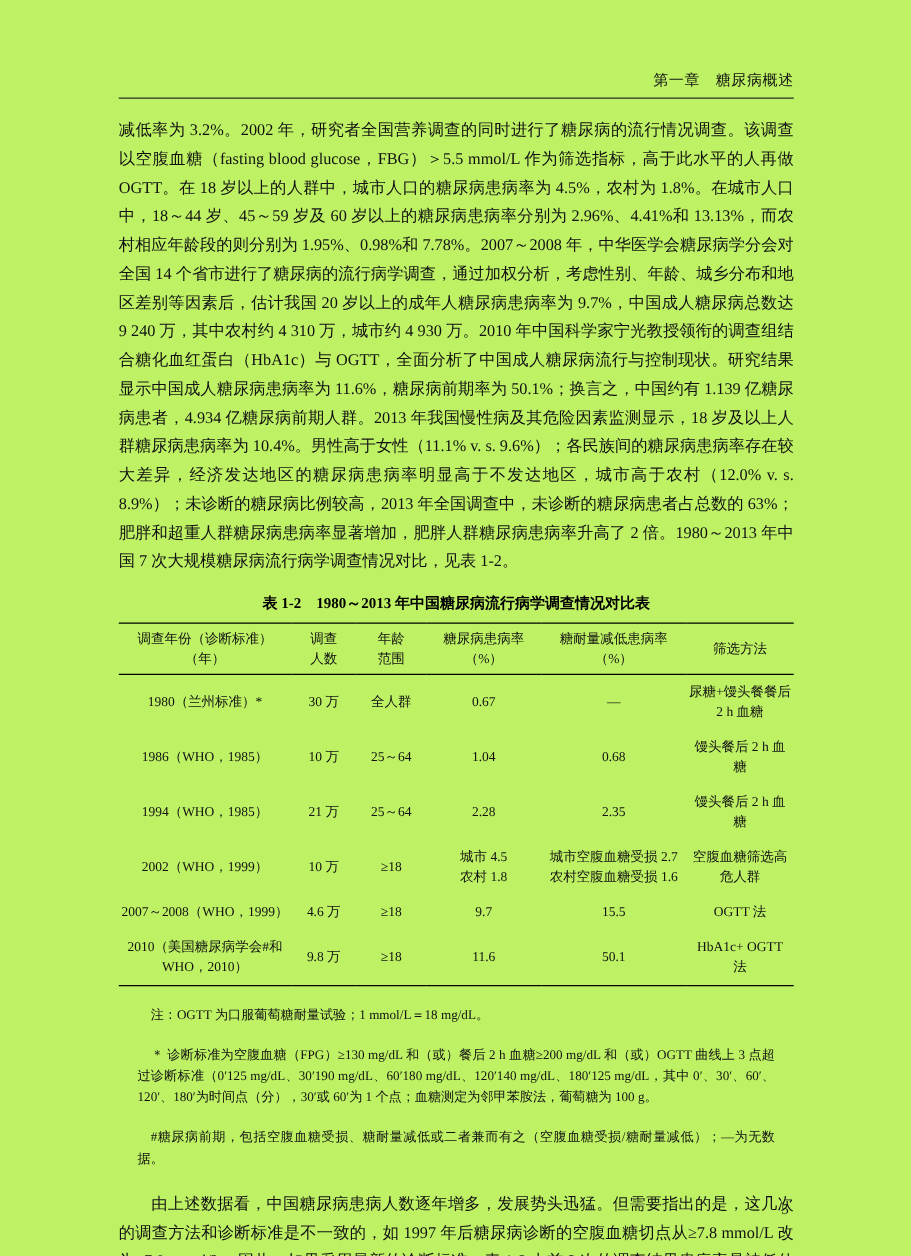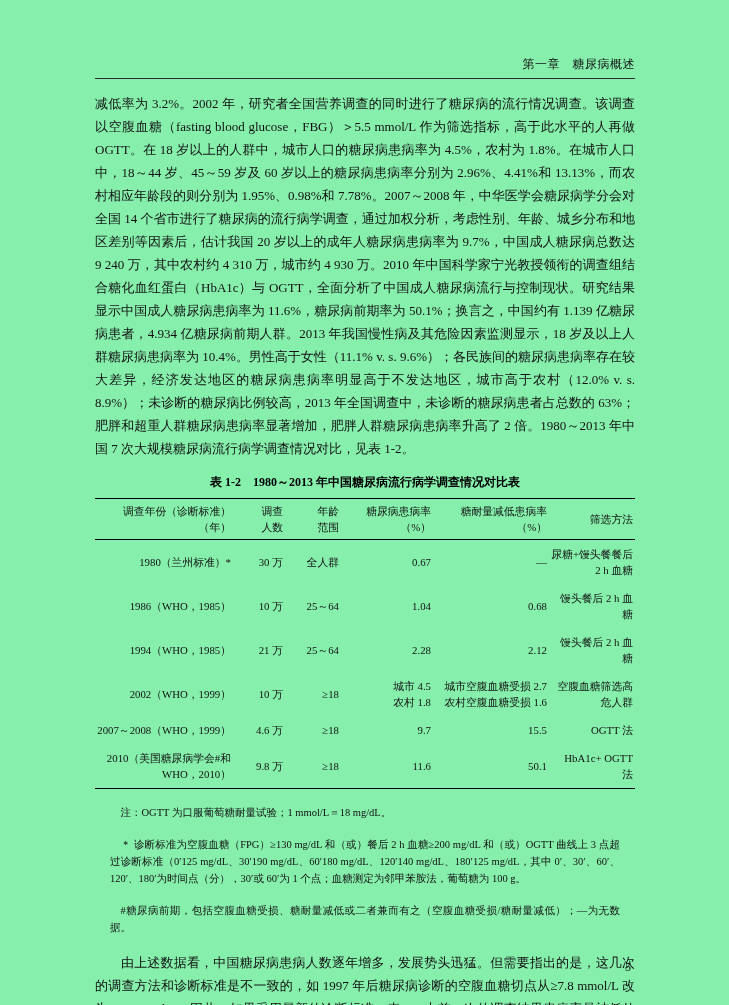--- a/index.html
+++ b/index.html
@@ -1,20 +1,20 @@
 <!DOCTYPE html>
 <html><head>
 <meta charset="utf-8">
 <style>
   html,body{margin:0;padding:0;background:#e8e8e8;}
   .page{
     position:relative;
     width:729px;height:1005px;
     margin:0 auto;
-    background:#86efac;
+    background:#bef264;
     box-sizing:border-box;
     padding:56px 94px 0 95px;
     font-family:"Liberation Serif","DejaVu Serif",serif;
     color:#111;
     overflow:hidden;
   }
   .running-head{
     text-align:right;
     font-size:12px;
     letter-spacing:0.5px;
@@ -39,21 +39,21 @@
     font-weight:bold;
     font-size:12px;
     margin:14px 0 7px 0;
     color:#000;
   }
   table.survey-table{
     width:100%;
     border-collapse:collapse;
     font-size:10.8px;
     line-height:16px;
-    text-align:right;
+    text-align:center;
     border-top:1.5px solid #000;
     border-bottom:1.5px solid #000;
     color:#111;
   }
   table.survey-table thead tr{ border-bottom:1px solid #000; }
   table.survey-table th{
     font-weight:normal;
     padding:4px 2px;
     vertical-align:middle;
   }
@@ -171,21 +171,21 @@
           <td>
             <div>21 万</div>
           </td>
           <td>
             <div>25～64</div>
           </td>
           <td>
             <div>2.28</div>
           </td>
           <td>
-            <div>2.12</div>
+            <div>2.35</div>
           </td>
           <td>
             <div>馒头餐后 2 h 血糖</div>
           </td>
         </tr>
         <tr>
           <td>
             <div>2002（WHO，1999）</div>
           </td>
           <td>

